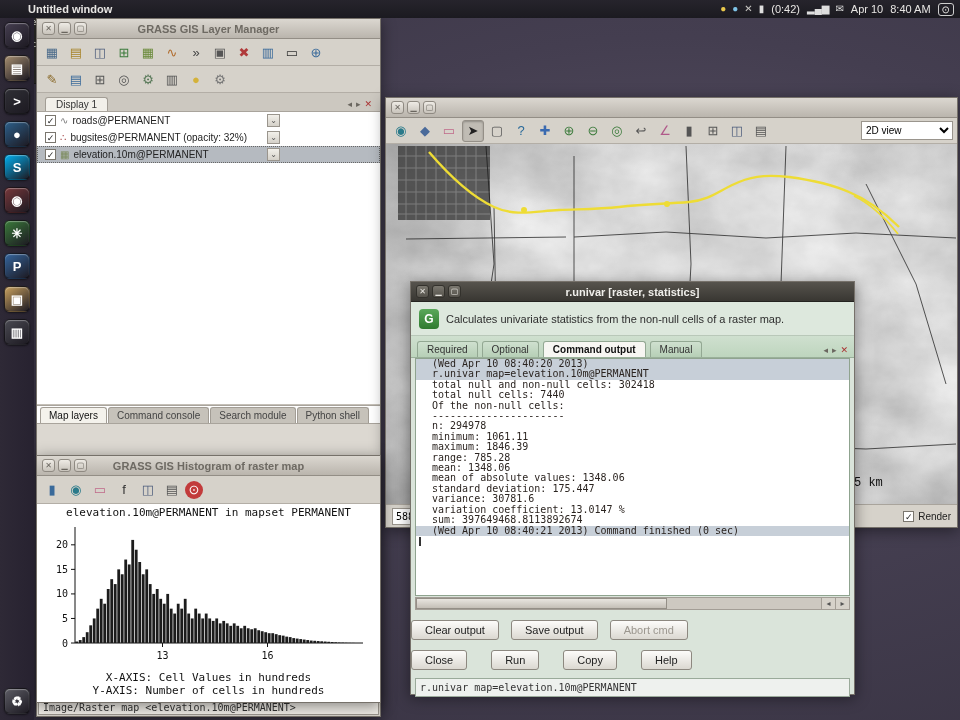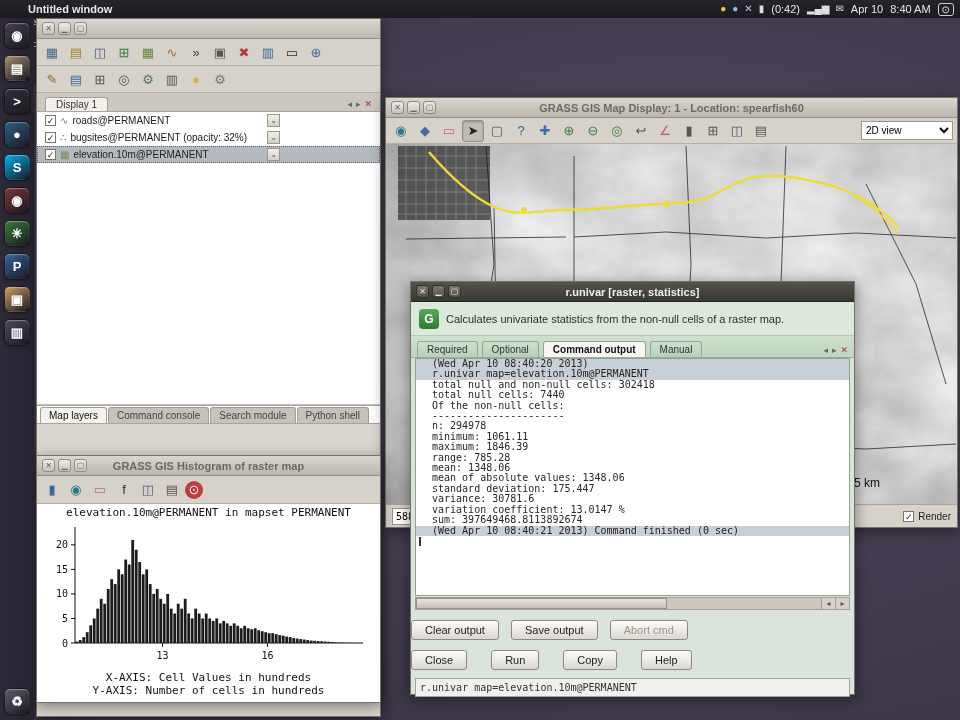--- a/index.html
+++ b/index.html
@@ -61,21 +61,21 @@
   .lm-fill { background:#dcd8d1; height:244px; }
   
   #terminal { left:381px; top:18px; width:152px; height:84px; background:#2c2b29; z-index:5; border:1px solid #1c1b1a;}
   #terminal .term-bar { height:10px; background:linear-gradient(#b9b5ad,#979289); }
   #terminal pre { color:#e8e6e0; font:9px/11px "DejaVu Sans Mono", monospace; padding:6px 3px; white-space:pre-wrap;}
   
   #map-display { left:385px; top:97px; width:573px; height:431px; z-index:20; }
   #map-display .toolbar { height:26px; }
   .view-select { margin-left:auto; font-size:10px; height:19px; width:92px; background:#fff; border:1px solid #9a958d; }
   #map-canvas { position:relative; width:571px; height:361px; background:#fff; overflow:hidden; }
-  #map-scale { position:absolute; left:468px; top:332px; font-size:12px; color:#111; font-family:Liberation Sans, sans-serif;}
+  #map-scale { position:absolute; left:468px; top:332px; font-size:12px; color:#111; font-family:Liberation Mono, monospace;}
   .map-status { position:absolute; left:0; right:0; bottom:0; height:23px; background:#d6d2ca; border-top:1px solid #a9a49c;
     display:flex; align-items:center; padding:0 6px; gap:6px;}
   .coord-box { width:56px; height:17px; border:1px solid #9a958d; background:#fff; font-size:10px; padding:0 3px; font-family:"DejaVu Sans Mono",monospace;}
   .render-wrap { margin-left:auto; display:flex; align-items:center; gap:4px; font-size:10px; color:#222;}
   
   #dialog { left:410px; top:281px; width:445px; height:414px; background:#dae4da; z-index:30; }
   .dlg-header { height:34px; display:flex; align-items:center; gap:7px; padding:0 8px; background:#dde8dd; border-bottom:1px solid #b9c8b9;}
   .grass-logo { width:20px; height:20px; border-radius:4px; background:linear-gradient(#5aa85a,#2f7a2f); color:#fff;
     font-size:12px; font-weight:bold; text-align:center; line-height:20px; flex:none;}
   .dlg-desc { font-size:11px; color:#2d2d2d; }
@@ -148,20 +148,21 @@
 for_screen: assertion `GD</pre>
 </div>
 
 <div class="window" id="layer-manager">
   <div class="titlebar">
     <span class="tb-btns">
       <span class="tb-btn">✕</span>
       <span class="tb-btn">▁</span>
       <span class="tb-btn">▢</span>
     </span>
+    <span class="t-title">GRASS GIS Layer Manager</span>
   </div>
   <div class="toolbar">
       <span class="ticon" style="color: rgb(74, 106, 138);">▦</span>
       <span class="ticon" style="color: rgb(168, 132, 42);">▤</span>
       <span class="ticon" style="color: rgb(74, 90, 122);">◫</span>
       <span class="ticon" style="color: rgb(58, 122, 58);">⊞</span>
       <span class="ticon" style="color: rgb(106, 138, 58);">▦</span>
       <span class="ticon" style="color: rgb(176, 106, 42);">∿</span>
       <span class="ticon" style="color: rgb(68, 68, 68);">»</span>
       <span class="ticon" style="color: rgb(85, 85, 85);">▣</span>
@@ -208,30 +209,32 @@
         <span class="row-combo">⌄</span>
       </div>
     </div>
   <div class="lm-tabs">
       <span class="lm-tab active">Map layers</span>
       <span class="lm-tab">Command console</span>
       <span class="lm-tab">Search module</span>
       <span class="lm-tab">Python shell</span>
     </div>
   <div class="lm-fill"></div>
+  <div class="statusline">
+    <div class="status-field">Image/Raster map &lt;elevation.10m@PERMANENT&gt;</div>
+  </div>
 </div>
 
 <div class="window" id="map-display">
   <div class="titlebar">
     <span class="tb-btns">
       <span class="tb-btn">✕</span>
       <span class="tb-btn">▁</span>
       <span class="tb-btn">▢</span>
     </span>
-    <span class="t-title">GRASS GIS Map Display: 1 - Location: spearfish60</span>
   </div>
   <div class="toolbar">
     <span style="display:flex;gap:2px;align-items:center;">
         <span class="ticon" style="color: rgb(42, 122, 138);">◉</span>
         <span class="ticon" style="color: rgb(74, 106, 154);">◆</span>
         <span class="ticon" style="color: rgb(192, 106, 138);">▭</span>
         <span class="ticon pressed" style="color: rgb(34, 34, 34);">➤</span>
         <span class="ticon" style="color: rgb(85, 85, 85);">▢</span>
         <span class="ticon" style="color: rgb(42, 106, 154);">?</span>
         <span class="ticon" style="color: rgb(58, 106, 176);">✚</span>

